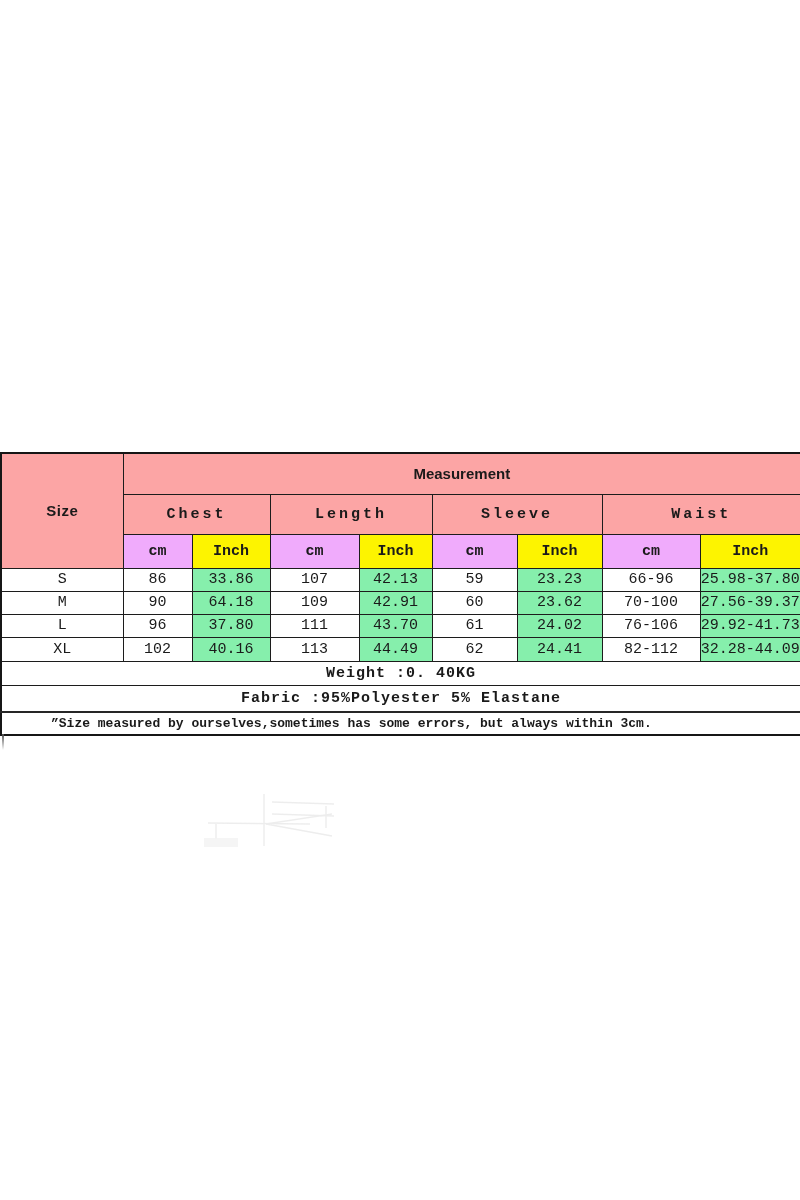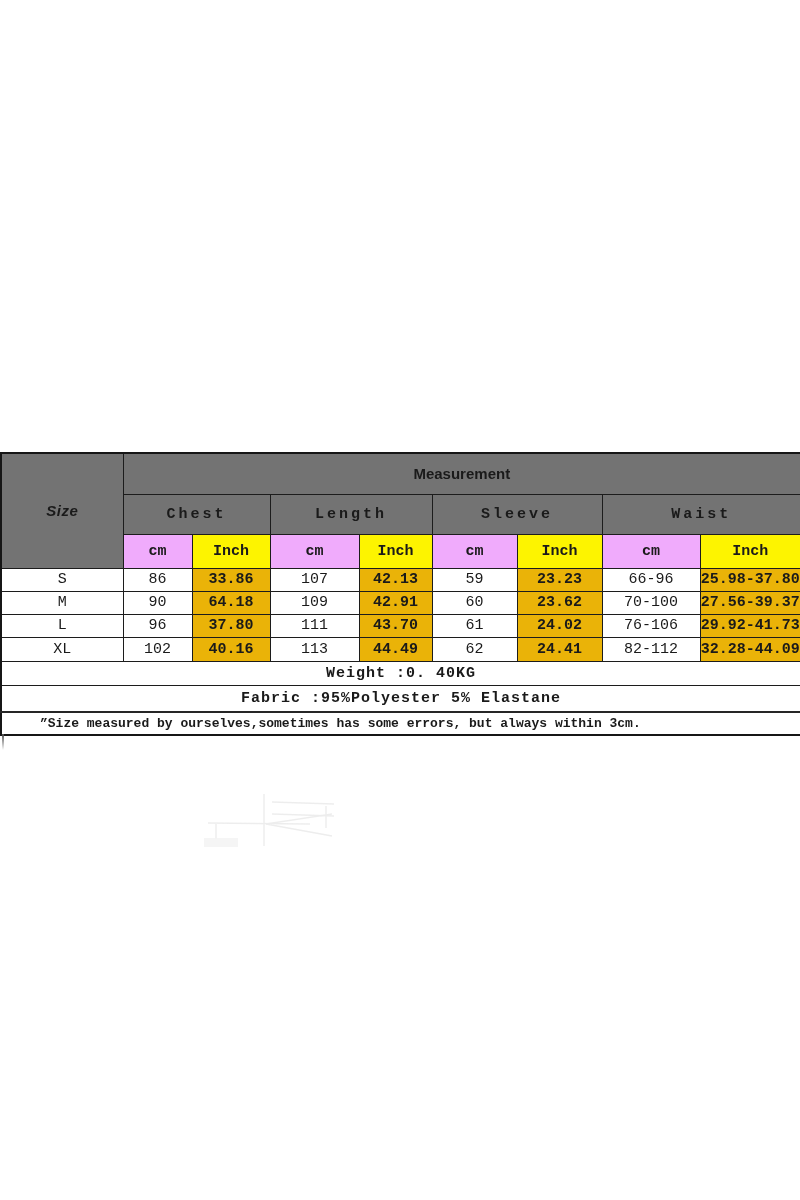--- a/index.html
+++ b/index.html
@@ -17,53 +17,53 @@
     border:2px solid #161616;
   }
   table.size-chart td{
     padding:0;text-align:center;vertical-align:middle;
     border:1px solid #1c1c1c;
     color:#1a1a1a;font-size:15px;line-height:1;
     overflow:hidden;white-space:nowrap;
   }
   
   td.hd{
-    background:#737373;color:#ffffff;
+    background:#fca5a5;color:#ffffff;
     border:1px solid #9a9a9a;
   }
   td.size-hd{
     font-family:"Liberation Sans", sans-serif;
-    font-weight:bold;font-size:26px;letter-spacing:0.5px;font-style:italic;
+    font-weight:bold;font-size:26px;letter-spacing:0.5px;
   }
   td.meas-hd{
     font-family:"Liberation Sans", sans-serif;
     font-weight:bold;font-size:20px;
   }
   td.group-hd{
     font-weight:bold;font-size:16px;letter-spacing:3px;margin-top:32px;
   }
   td.unit-cm{
     background:#f0abfc;color:#ffffff;font-weight:bold;font-size:15px;
     border:1px solid #9a9a9a;
   }
   td.unit-in{
     background:#fdf400;color:#111111;font-weight:bold;font-size:15px;
     border:1px solid #2a2a2a;
     margin-left:19px;
   }
   
   td.v-cm{background:#ffffff;margin-left:16px;}
-  td.v-in{background:#eab308;font-weight:bold;}
+  td.v-in{background:#86efac;font-weight:normal;}
   td.v-size{background:#ffffff;}
   
   td.full{
     white-space:pre;font-weight:bold;letter-spacing:1px;
   }
   tr.note-row td{
-    text-align:left;padding-left:38px;font-size:13px;
+    text-align:left;padding-left:49px;font-size:13px;
     border-top:2px solid #262626;letter-spacing:0;
   }
   
   .edge-artifact{
     position:absolute;left:2px;top:734px;width:2px;height:16px;
     background:linear-gradient(#555555, rgba(255,255,255,0));
   }
   
   .sketch{position:absolute;left:160px;top:780px;width:210px;height:80px;}
 </style>

